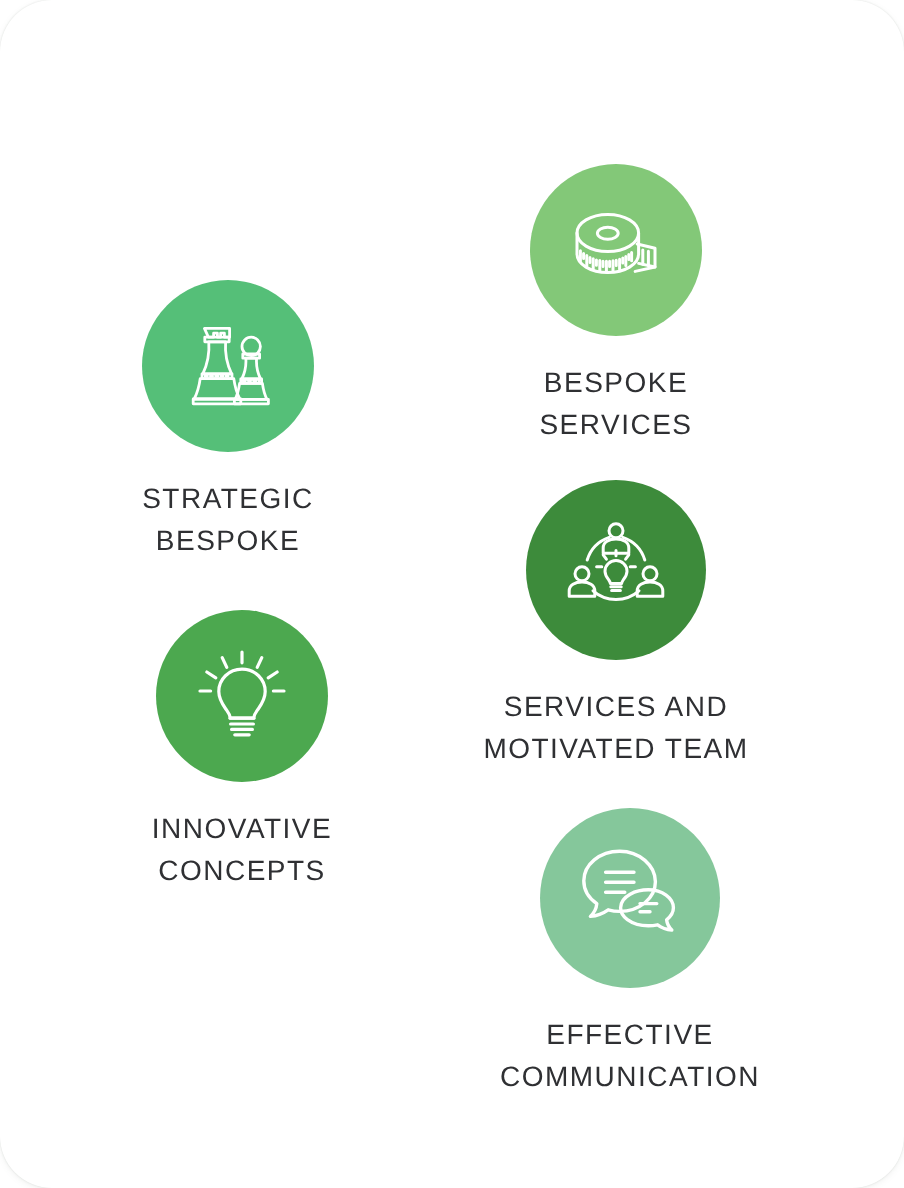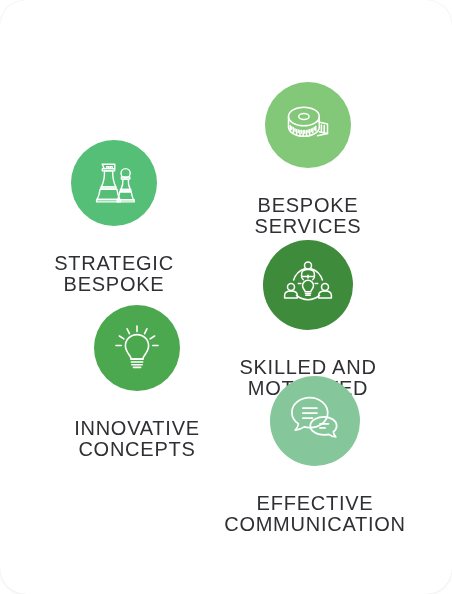--- a/index.html
+++ b/index.html
@@ -32,36 +32,36 @@
   .circle {
     border-radius: 50%;
     display: flex;
     align-items: center;
     justify-content: center;
   }
   .circle svg {
     display: block;
   }
   .label {
-    margin-top: 27px;
+    margin-top: 13px;
     text-align: center;
     color: #2f3033;
-    font-size: 20px;
+    font-size: 14px;
     line-height: 21px;
     letter-spacing: 0.75px;
     font-weight: 400;
     white-space: pre-line;
   }
 
   
   #f-strategic  { left: 41px;  top: 140px; width: 146px; }
-  #f-innovative { left: 64px;  top: 305px; width: 146px; }
+  #f-innovative { left: 48px;  top: 305px; width: 146px; }
   #f-bespoke    { left: 236px; top: 82px;  width: 144px; }
   #f-team       { left: 224px; top: 240px; width: 168px; }
-  #f-comm       { left: 232px; top: 376px; width: 166px; }
+  #f-comm       { left: 232px; top: 404px; width: 166px; }
 </style>
 </head>
 <body>
 
 <div id="card">
 
   <div class="feature" id="f-strategic">
     <div class="circle" style="width:86px;height:86px;background:#55bf78;">
       <span>
         <svg width="50" height="50" viewBox="0 0 50 50" fill="none" stroke="#ffffff" stroke-width="1.4" stroke-linejoin="round" stroke-linecap="round">
@@ -155,21 +155,21 @@
           <circle cx="43.0" cy="27.9" r="3.5"></circle>
           <path d="M36.6 39.1 v-2.6 c0 -3.0 2.9 -4.5 6.4 -4.5 c3.5 0 6.4 1.5 6.4 4.5 v2.6 z"></path>
 
           <path d="M26.0 21.3 c-3.1 0 -5.5 2.4 -5.5 5.3 c0 2.0 1.1 3.3 1.9 4.4 c0.5 0.7 0.7 1.2 0.8 1.8 h5.6 c0.1 -0.6 0.3 -1.1 0.8 -1.8 c0.8 -1.1 1.9 -2.4 1.9 -4.4 c0 -2.9 -2.4 -5.3 -5.5 -5.3 z"></path>
           <path d="M23.4 34.4 h5.2 M23.8 36.3 h4.4"></path>
 
           <path d="M26.0 16.2 v2.7 M19.6 18.4 l1.6 2.2 M32.4 18.4 l-1.6 2.2 M16.3 24.4 h2.6 M35.7 24.4 h-2.6"></path>
         </svg>
       </span>
     </div>
-    <div class="label">SKILLED AND
+    <div class="label">SERVICES AND
 MOTIVATED TEAM</div>
   </div>
 
   <div class="feature" id="f-comm">
     <div class="circle" style="width:90px;height:90px;background:#85c79b;">
       <span>
         <svg width="54" height="54" viewBox="0 0 54 54" fill="none" stroke="#ffffff" stroke-width="1.7" stroke-linejoin="round" stroke-linecap="round">
 
           <path d="M21.8 3.6 c-9.9 0 -17.9 6.6 -17.9 14.8 c0 4.6 2.5 8.7 6.5 11.4 c-0.2 2.3 -1.3 4.6 -3.2 6.4 c3.4 -0.3 6.5 -1.6 8.9 -3.3 c1.8 0.5 3.7 0.8 5.7 0.8 c9.9 0 17.9 -6.6 17.9 -14.8 c0 -8.2 -8.0 -15.3 -17.9 -15.3 z"></path>
           <path d="M14.8 14.1 h14.2 M14.8 19.1 h14.2 M14.8 24.1 h9.6"></path>

